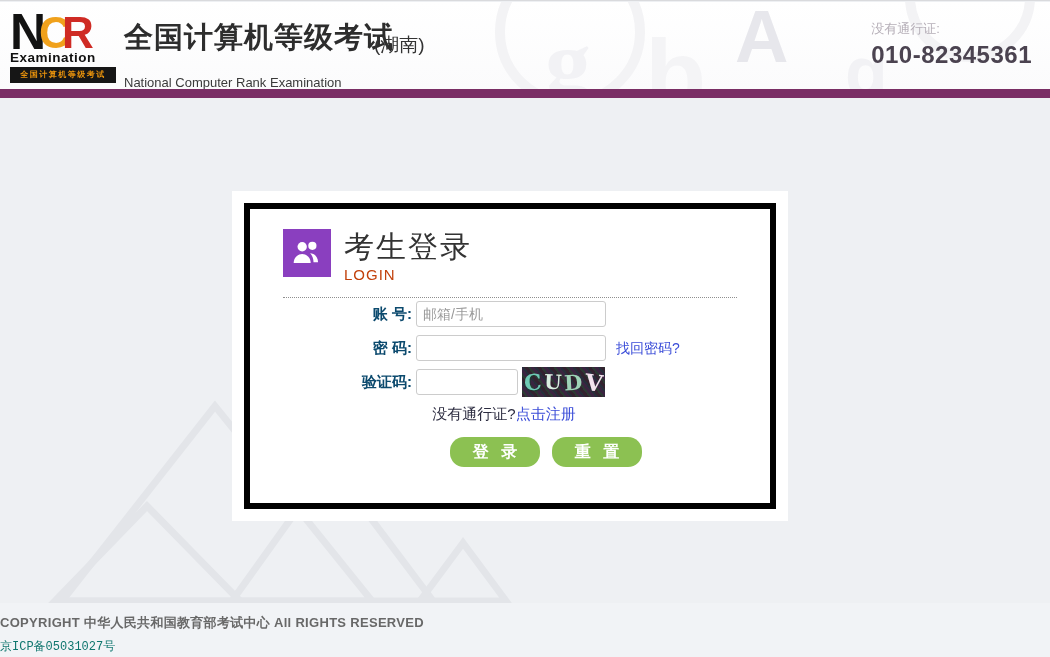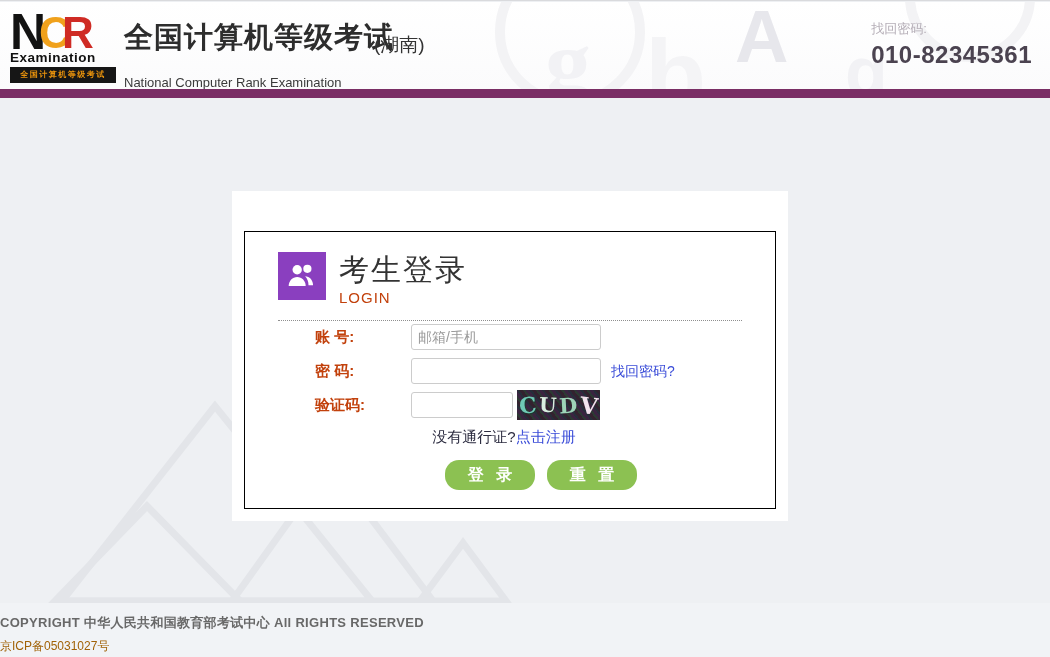--- a/index.html
+++ b/index.html
@@ -35,31 +35,31 @@
   .service-label { font-size:13px; color:#b5aeb7; }
   .service-phone { font-size:24px; font-weight:800; color:#4b4350; margin-top:3px; letter-spacing:.5px; }
 
   .purple-bar { position:absolute; top:88px; left:0; width:100%; height:9px; background:#7a2e65; }
 
   
   .main { position:absolute; top:97px; left:0; width:100%; height:506px; background:#eef0f3; }
   .triangles { position:absolute; left:0; top:300px; width:520px; height:206px; }
 
   .panel { position:absolute; left:232px; top:93px; width:556px; height:330px; background:#ffffff; }
-  .panel-inner { position:absolute; inset:12px; border:1px solid #000000;margin-top:28px; }
+  .panel-inner { position:absolute; inset:12px; border:6px solid #000000; }
 
   .login-icon { position:absolute; left:33px; top:20px; width:48px; height:48px; background:#8a3fbf; display:flex; align-items:center; justify-content:center; }
   .login-icon svg { width:34px; height:34px; fill:#ffffff; }
   .login-titles { position:absolute; left:94px; top:18px; }
   .login-title { font-size:30px; color:#333; letter-spacing:2px; }
   .login-sub { font-size:15px; color:#c2410c; letter-spacing:1px; margin-top:-2px; }
   .dotted { position:absolute; left:33px; right:33px; top:88px; border-top:1px dotted #8f8f8f; }
 
   .row { position:absolute; left:0; height:26px; display:flex; }
-  .row-label { position:absolute; left:70px; width:92px; font-size:15px; font-weight:bold; color:#c2410c; line-height:26px; }
+  .row-label { position:absolute; left:70px; width:92px; text-align:right; font-size:15px; font-weight:bold; color:#0c4a6e; line-height:26px; }
   .inp { position:absolute; left:166px; top:0; width:190px; height:26px; border:1px solid #cccccc; border-radius:3px; font-size:14px; color:#333; padding:0 6px; background:#fff; font-family:"Liberation Sans",sans-serif; }
   .inp::placeholder { color:#9a9a9a; opacity:1; }
   .inp-captcha { width:102px; }
   .row1 { top:92px; } .row2 { top:126px; } .row3 { top:160px; }
   .forgot { position:absolute; left:366px; top:126px; line-height:26px; font-size:14px; color:#3a4cd8; text-decoration:none; }
 
   .captcha { position:absolute; left:272px; top:158px; width:83px; height:30px;
     background:#35253a;
     background-image:repeating-linear-gradient(52deg,#33222f 0 3px,#2c3a33 3px 5px,#3a2440 5px 8px,#262e3a 8px 10px);
     display:flex; align-items:center; justify-content:space-evenly; cursor:pointer;
@@ -73,21 +73,21 @@
   .register-line { position:absolute; left:0; right:12px; top:196px; text-align:center; font-size:15px; }
   .register-text { color:#2c2c40; }
   .register-link { color:#3a4cd8; text-decoration:none; }
 
   .btn { position:absolute; top:228px; width:90px; height:30px; border:none; border-radius:14px; background:#8cc152; color:#ffffff; font-size:16px; font-weight:bold; letter-spacing:4px; cursor:pointer; font-family:"Liberation Sans",sans-serif; padding-left:4px; }
   .btn-login { left:200px; } .btn-reset { left:302px; }
 
   
   .footer { position:absolute; bottom:0; left:0; width:100%; height:54px; background:#f1f3f6; text-align:left; }
   .copyright { font-size:13px; font-weight:bold; color:#686868; margin-top:11px; letter-spacing:.3px; }
-  .icp { font-size:12px; color:#a16207; margin-top:6px; }
+  .icp { font-size:12px; color:#0f766e; margin-top:6px;font-family:Liberation Mono, monospace; }
 </style>
 </head>
 <body>
 
 <div class="page">
 
   <div class="header">
     <div class="wm-circle c1"></div>
     <div class="wm-circle c2"></div>
     <div class="wm wm-g1">g</div>
@@ -105,21 +105,21 @@
       <div class="logo-bar">全国计算机等级考试</div>
     </div>
 
     <div class="title-block">
       <div class="title-cn">全国计算机等级考试</div>
       <div class="title-en">National Computer Rank Examination</div>
     </div>
     <div class="province">(湖南)</div>
 
     <div class="service">
-      <div class="service-label">找回密码:</div>
+      <div class="service-label">没有通行证:</div>
       <div class="service-phone">010-82345361</div>
     </div>
   </div>
 
   <div class="purple-bar"></div>
 
   <div class="main">
 
     <svg class="triangles" viewBox="0 0 520 206" fill="none" stroke="#e3e5e9" stroke-width="7">
       <polygon points="215,8 62,203 372,203"></polygon>

